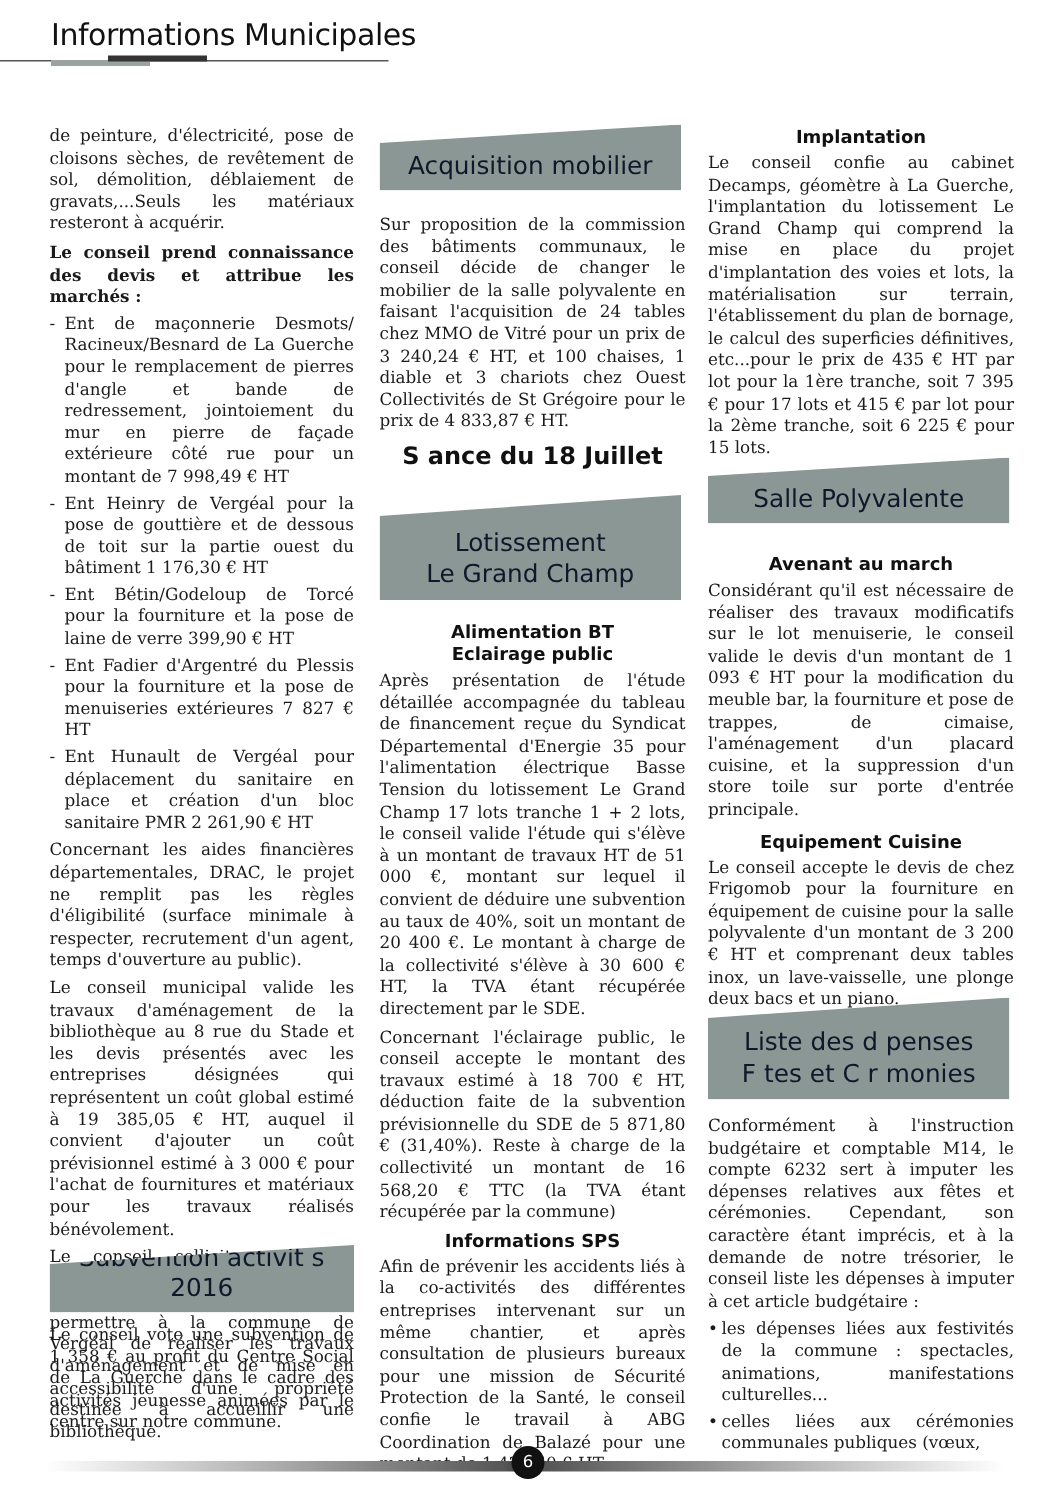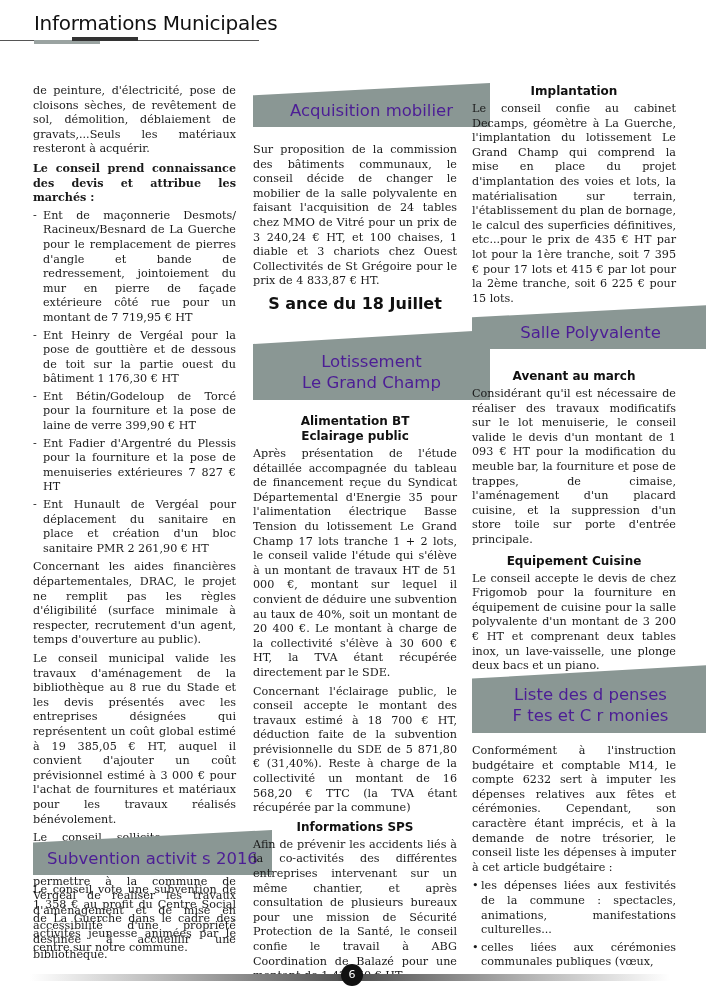--- a/index.html
+++ b/index.html
@@ -16,21 +16,21 @@
   .col2 { left:253px; width:204px; top:143px; }
 
   .bold-lead { font-weight:bold; }
   .dash-list { margin:0 0 4px 0; padding:0; list-style:none; }
   .dash-list li { position:relative; padding-left:10px; text-align:justify; margin-bottom:3px; }
   .dash-list li::before { content:"-"; position:absolute; left:0; top:0; }
   .bullet-list { margin:0; padding:0; list-style:none; }
   .bullet-list li { position:relative; padding-left:9px; text-align:justify; margin-bottom:3px; }
   .bullet-list li::before { content:"•"; position:absolute; left:0; top:0; }
 
-  .banner { position:absolute; background:#8a9794; color:#4c1d95; font-family:"DejaVu Sans", sans-serif; text-align:center;padding-left:36px; }
+  .banner { position:absolute; background:#8a9794; color:#0f172a; font-family:"DejaVu Sans", sans-serif; text-align:center; }
   .banner .label { position:absolute; left:0; right:0; bottom:6px; font-size:16.5px; line-height:20px; }
   .banner-acq { left:253px; top:83px; width:201px; height:44px; clip-path:polygon(0 28%, 100% 0, 100% 100%, 0 100%); }
   .banner-lot { left:253px; top:330px; width:201px; height:70px; clip-path:polygon(0 20%, 100% 0, 100% 100%, 0 100%); }
   .banner-lot .label { bottom:7px; line-height:21px; }
   .banner-salle { left:472px; top:305px; width:201px; height:44px; clip-path:polygon(0 28%, 100% 0, 100% 100%, 0 100%); }
   .banner-liste { left:472px; top:665px; width:201px; height:68px; clip-path:polygon(0 20%, 100% 0, 100% 100%, 0 100%); }
   .banner-liste .label { bottom:7px; line-height:21px; }
   .banner-subv { left:33px; top:830px; width:203px; height:45px; clip-path:polygon(0 28%, 100% 0, 100% 100%, 0 100%); }
 
   .seance-title { position:absolute; left:253px; top:294px; width:204px; text-align:center; font-family:"DejaVu Sans", sans-serif; font-weight:bold; font-size:16px; color:#111; }
@@ -48,21 +48,21 @@
   <div class="page-title">Informations Municipales</div>
   <div class="header-rule"></div>
   <div class="header-accent-grey"></div>
   <div class="header-accent-dark"></div>
 </div>
 
 <div class="col col1">
   <p>de peinture, d'électricité, pose de cloisons sèches, de revêtement de sol, démolition, déblaiement de gravats,...Seuls les matériaux resteront à acquérir.</p>
   <p class="bold-lead">Le conseil prend connaissance des devis et attribue les marchés :</p>
   <ul class="dash-list">
-    <li>Ent de maçonnerie Desmots/ Racineux/Besnard de La Guerche pour le remplacement de pierres d'angle et bande de redressement, jointoiement du mur en pierre de façade extérieure côté rue pour un montant de 7 719,95 € HT</li>
+    <li>Ent de maçonnerie Desmots/ Racineux/Besnard de La Guerche pour le remplacement de pierres d'angle et bande de redressement, jointoiement du mur en pierre de façade extérieure côté rue pour un montant de 7 998,49 € HT</li>
     <li>Ent Heinry de Vergéal pour la pose de gouttière et de dessous de toit sur la partie ouest du bâtiment 1 176,30 € HT</li>
     <li>Ent Bétin/Godeloup de Torcé pour la fourniture et la pose de laine de verre 399,90 € HT</li>
     <li>Ent Fadier d'Argentré du Plessis pour la fourniture et la pose de menuiseries extérieures 7 827 € HT</li>
     <li>Ent Hunault de Vergéal pour déplacement du sanitaire en place et création d'un bloc sanitaire PMR 2 261,90 € HT</li>
   </ul>
   <p>Concernant les aides financières départementales, DRAC, le projet ne remplit pas les règles d'éligibilité (surface minimale à respecter, recrutement d'un agent, temps d'ouverture au public).</p>
   <p>Le conseil municipal valide les travaux d'aménagement de la bibliothèque au 8 rue du Stade et les devis présentés avec les entreprises désignées qui représentent un coût global estimé à 19 385,05 € HT, auquel il convient d'ajouter un coût prévisionnel estimé à 3 000 € pour l'achat de fournitures et matériaux pour les travaux réalisés bénévolement.</p>
   <p>Le conseil sollicite une aide financière de l'Etat au titre de la réserve parlementaire 2016 afin de permettre à la commune de Vergéal de réaliser les travaux d'aménagement et de mise en accessibilité d'une propriété destinée à accueillir une bibliothèque.</p>
 </div>
 

